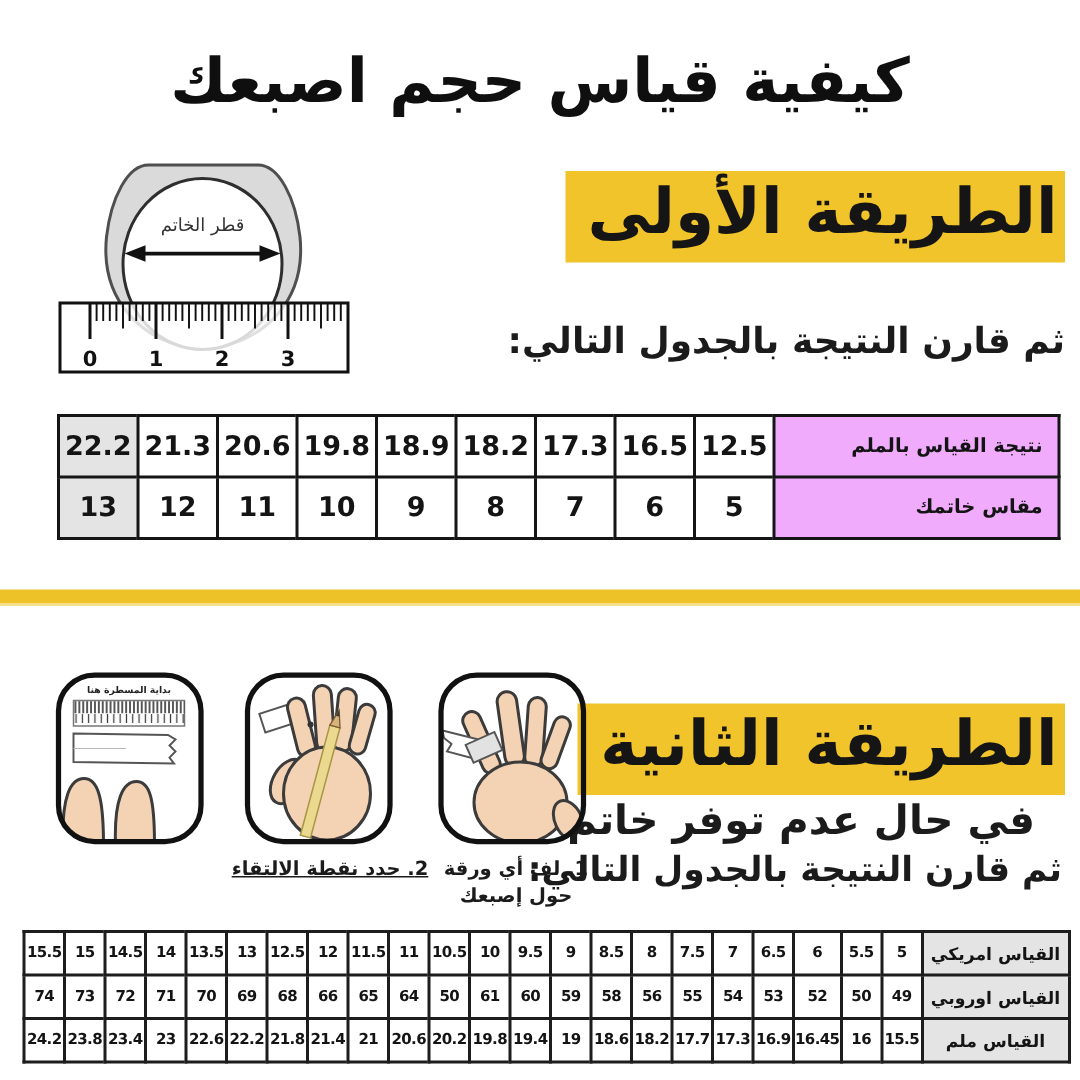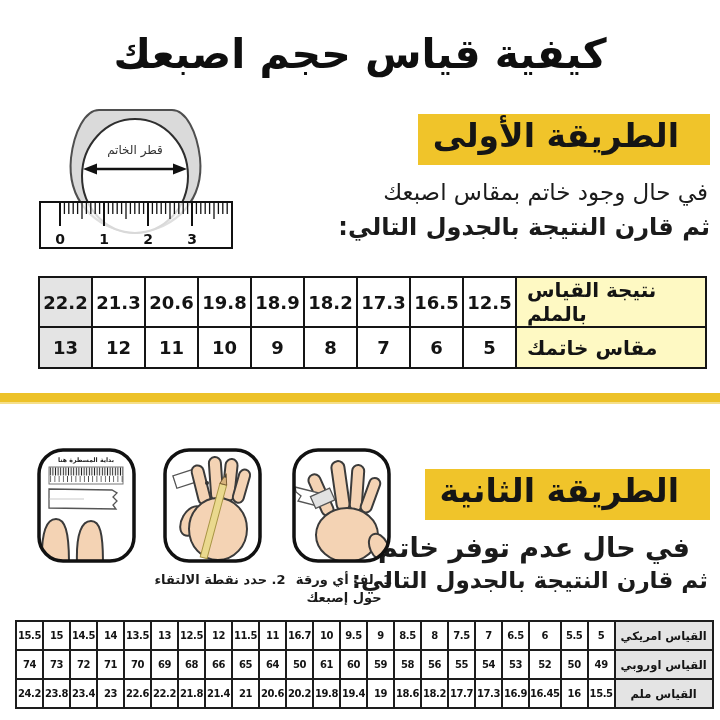--- a/index.html
+++ b/index.html
@@ -3,70 +3,69 @@
 <meta charset="utf-8">
 <style>
   html,body{margin:0;padding:0;background:#ffffff;}
   .page{position:relative;width:720px;height:720px;background:#ffffff;overflow:hidden;
         font-family:"DejaVu Sans",sans-serif;color:#141414;margin-top:20px;}
 
   .title{position:absolute;top:10px;left:0;right:0;margin:0;text-align:center;
          font-size:41px;font-weight:bold;color:#0f0f0f;}
 
   .method-heading{position:absolute;background:#F0C42A;color:#151515;font-weight:bold;
-                  font-size:33px;padding:3px 31px 10px 15px;line-height:1.15;}
+                  font-size:42px;padding:3px 5px 10px 15px;line-height:1.15;}
   #m1-heading{top:94px;right:10px;}
   #m2-heading{top:449px;right:10px;}
 
   .line{position:absolute;text-align:right;color:#1b1b1b;line-height:1.2;}
   #m1-line1{top:159px;right:12px;font-size:23px;font-weight:normal;}
   #m1-line2{top:193px;right:10px;font-size:24px;font-weight:bold;}
   #m2-line1{top:512px;right:30px;font-size:27px;font-weight:bold;}
   #m2-line2{top:547px;right:12px;font-size:23px;font-weight:bold;}
 
   .divider{position:absolute;top:373px;left:0;width:720px;height:9px;background:#EDC229;
            border-bottom:2px solid #f5df8a;}
 
   
   #ring-wrap{position:absolute;left:38px;top:86px;width:198px;height:146px;}
 
   
   table{border-collapse:collapse;direction:rtl;}
   #t1{position:absolute;top:256px;left:38px;}
   #t1 th,#t1 td{border:2.5px solid #151515;font-weight:bold;color:#141414;}
   #t1 td{width:51px;height:39px;text-align:center;font-size:18px;background:#ffffff;padding:0;}
-  #t1 th{width:168px;font-size:20px;background:#fef9c3;text-align:left;padding:0 10px;}
+  #t1 th{width:168px;font-size:13px;background:#f0abfc;text-align:right;padding:0 10px;}
   #t1 td:last-child{background:#e4e4e4;}
 
   #t2{position:absolute;top:600px;left:15px;}
   #t2 th,#t2 td{border:2px solid #1d1d1d;font-weight:bold;color:#141414;}
   #t2 td{width:25px;height:27px;text-align:center;font-size:10px;letter-spacing:-0.4px;
          background:#ffffff;padding:0;}
   #t2 th{width:92px;font-size:11.5px;background:#e4e4e4;text-align:center;padding:0 2px;}
 
   
   .step-box{position:absolute;top:427px;width:101px;height:117px;}
   #sq3{left:36px;} #sq2{left:162px;} #sq1{left:291px;}
 
   .caption{position:absolute;top:551px;text-align:center;font-size:13px;font-weight:bold;
            color:#1b1b1b;line-height:1.35;direction:rtl;}
   #cap1{left:284px;width:120px;}
-  #cap2{left:150px;width:140px;white-space:nowrap;}
+  #cap2{left:150px;width:140px;white-space:nowrap;text-decoration:underline;}
   #cap3{left:16px;width:145px;}
 </style>
 </head>
 <body>
 
 <div class="page">
 
   <h1 class="title" dir="rtl">كيفية قياس حجم اصبعك</h1>
 
   <div class="method-heading" id="m1-heading" dir="rtl">الطريقة الأولى</div>
 
-  <div class="line" id="m1-line1" dir="rtl">في حال وجود خاتم بمقاس اصبعك</div>
   <div class="line" id="m1-line2" dir="rtl">ثم قارن النتيجة بالجدول التالي:</div>
 
   <div id="ring-wrap">
     <svg width="198" height="146" viewBox="0 0 198 146">
 
       <path d="M 61,4 L 134,4 C 148,4 159,26 162,52 C 166,92 141,123 97,127 C 54,123 29,92 33,52 C 36,26 47,4 61,4 Z" fill="#dadada" stroke="#4f4f4f" stroke-width="2"></path>
       <ellipse cx="97" cy="70" rx="53" ry="57" fill="#ffffff" stroke="#2e2e2e" stroke-width="2"></ellipse>
       <text x="97" y="48" font-size="12" text-anchor="middle" fill="#333" dir="rtl">قطر الخاتم</text>
 
       <line x1="53" y1="63" x2="141" y2="63" stroke="#111" stroke-width="2.5"></line>
@@ -248,21 +247,21 @@
           <td>5.5</td>
           <td>6</td>
           <td>6.5</td>
           <td>7</td>
           <td>7.5</td>
           <td>8</td>
           <td>8.5</td>
           <td>9</td>
           <td>9.5</td>
           <td>10</td>
-          <td>16.7</td>
+          <td>10.5</td>
           <td>11</td>
           <td>11.5</td>
           <td>12</td>
           <td>12.5</td>
           <td>13</td>
           <td>13.5</td>
           <td>14</td>
           <td>14.5</td>
           <td>15</td>
           <td>15.5</td>

